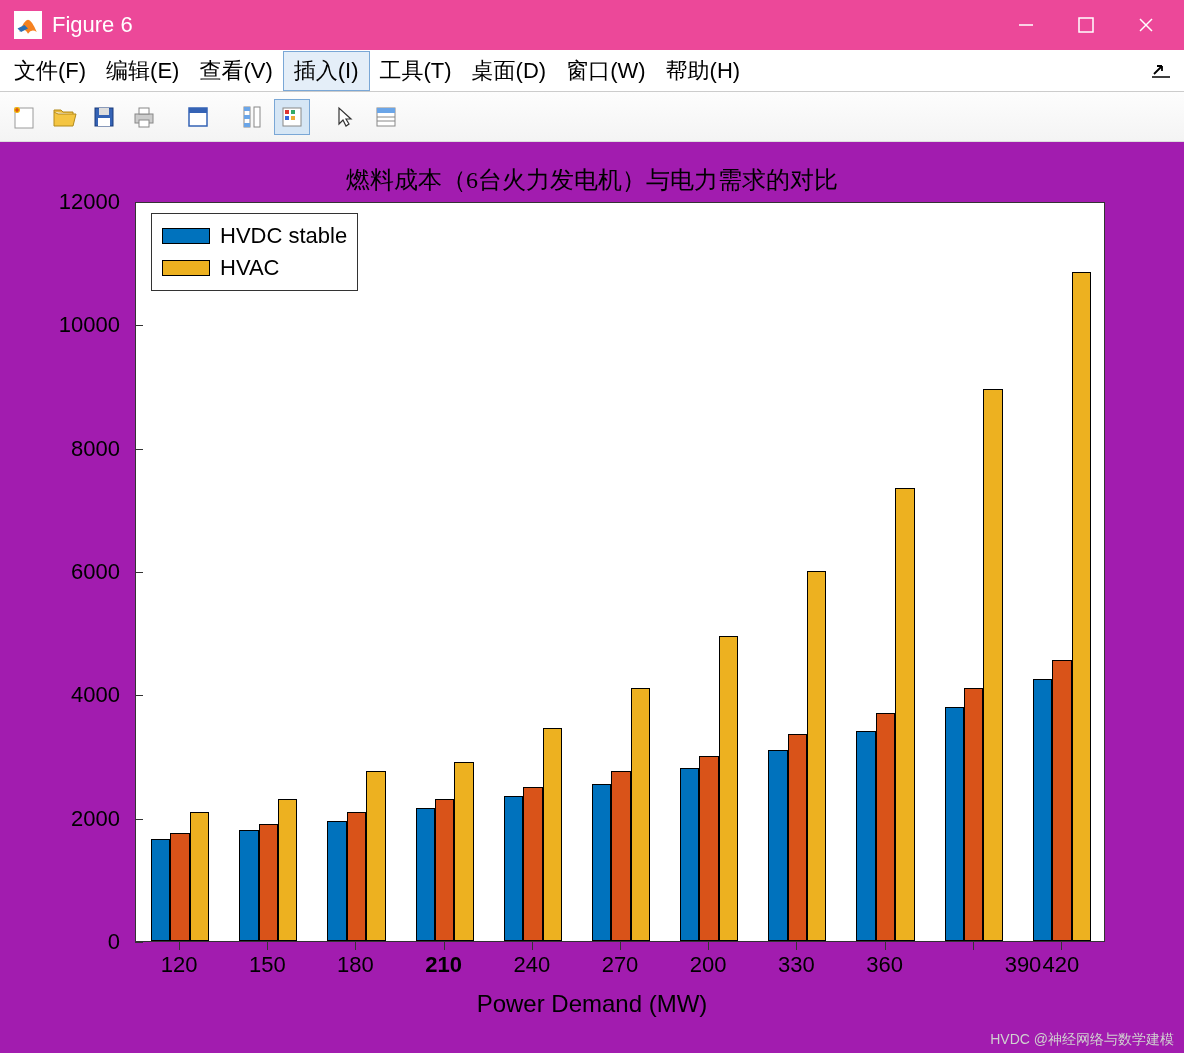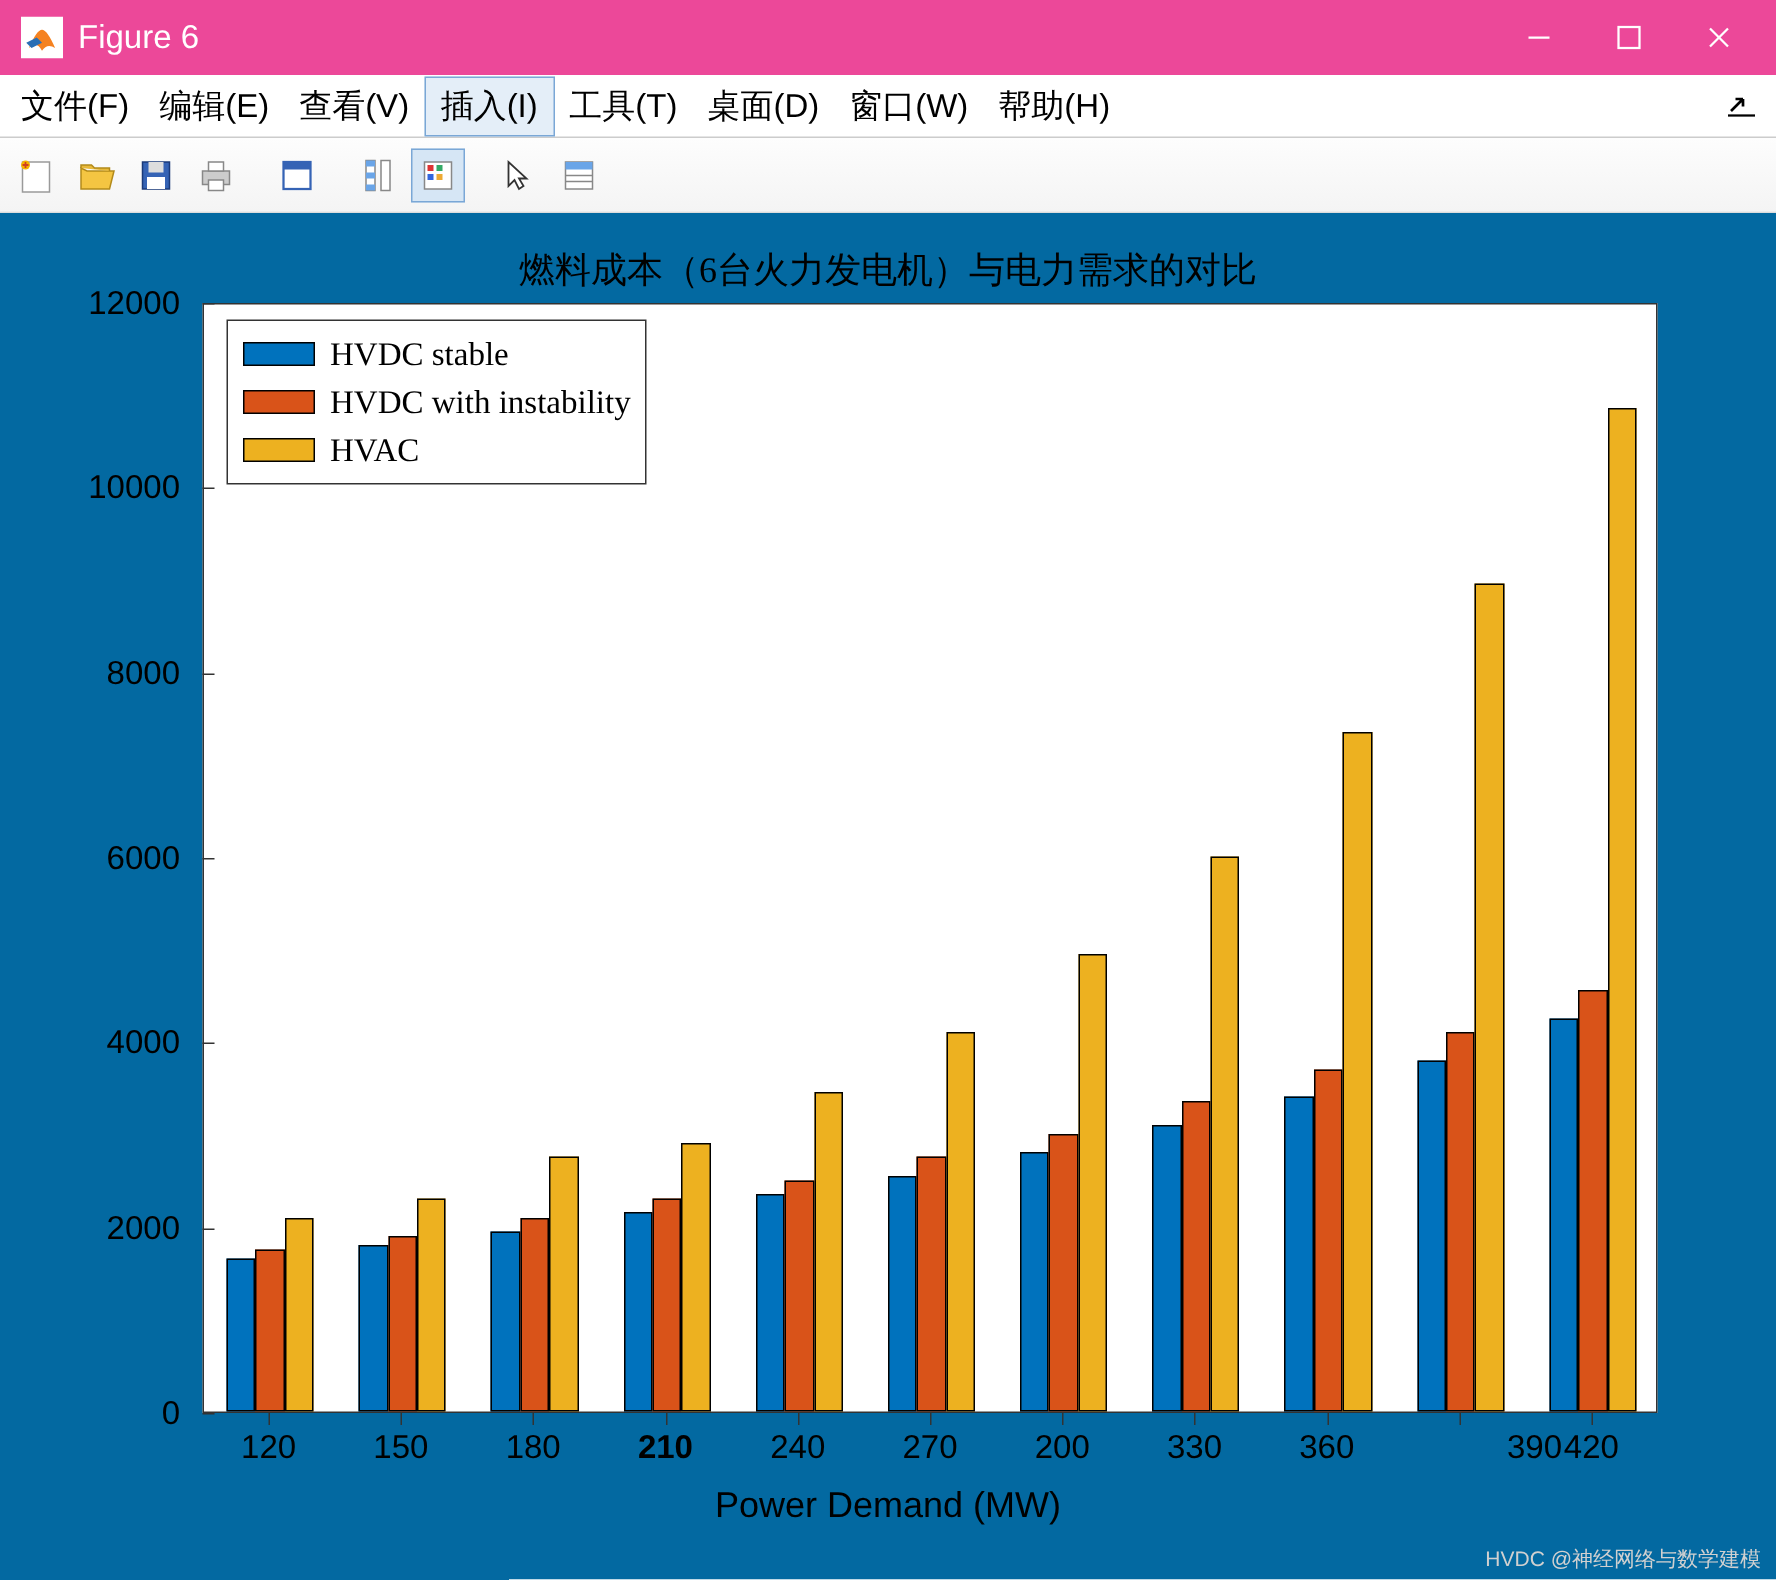--- a/index.html
+++ b/index.html
@@ -10,23 +10,23 @@
   .titlebar .wbtn { width: 60px; height: 50px; display: flex; align-items: center; justify-content: center; }
   .titlebar .wbtn svg { stroke: #fff; }
   .menubar { height: 42px; background: #fff; border-bottom: 1px solid #ccc; display: flex; align-items: center; font-size: 22px; padding: 0 4px; }
   .menubar .mitem { padding: 4px 10px; text-align: right; }
   .menubar .mitem.active { background: #e4eef8; border: 1px solid #7aa7d6; }
   .menubar .dock { margin-left: auto; padding-right: 10px; }
   .toolbar { height: 50px; background: linear-gradient(#fdfdfd,#f4f4f4); border-bottom: 1px solid #ddd; display: flex; align-items: center; padding: 0 6px; gap: 4px; }
   .tbtn { width: 36px; height: 36px; display: flex; align-items: center; justify-content: center; border: 1px solid transparent; }
   .tbtn.active { background: #d6e6f5; border: 1px solid #7aa7d6; }
   .sep { width: 10px; }
-  .canvas { position: relative; width: 1184px; height: 911px; background: #0369a1; }
+  .canvas { position: relative; width: 1184px; height: 911px; background: #a21caf; }
   .plot-title { position: absolute; top: 22px; left: 0; width: 100%; text-align: center; font-size: 24px; font-family: "SimSun", serif; }
-  .plot-area { position: absolute; top: 60px; left: 135px; width: 970px; height: 740px; border: 1px solid #333; background: #fff; font-family: Liberation Serif, serif; }
+  .plot-area { position: absolute; top: 60px; left: 135px; width: 970px; height: 740px; border: 1px solid #333; background: #fff; }
   .ytick { position: absolute; right: 1000px; width: 80px; text-align: right; font-size: 22px; }
   .ytick-line { position: absolute; left: 135px; width: 8px; height: 1px; background: #333; }
   .xtick { position: absolute; width: 60px; text-align: center; font-size: 22px; top: 810px; }
   .xtick-line { position: absolute; width: 1px; height: 8px; background: #333; top: 800px; }
   .xlabel { position: absolute; top: 848px; left: 0; width: 100%; text-align: center; font-size: 24px; }
   .ylabel { position: absolute; top: 60px; left: 18px; width: 740px; height: 30px; text-align: center; font-size: 24px; transform: rotate(-90deg); transform-origin: 0 0; }
   .bar { position: absolute; bottom: 0; border: 1px solid #000; }
   .legend { position: absolute; top: 10px; left: 15px; background: #fff; border: 1px solid #333; padding: 6px 10px; font-size: 22px; }
   .legend .lrow { display: flex; align-items: center; gap: 10px; height: 32px; }
   .legend .swatch { width: 48px; height: 16px; border: 1px solid #000; }
@@ -152,24 +152,20 @@
 
 <div class="canvas">
   <div class="plot-title">燃料成本（6台火力发电机）与电力需求的对比</div>
   <div class="ylabel">Fuel Cost ($)</div>
   <div class="xlabel">Power Demand (MW)</div>
   <div class="plot-area" id="plot-area">
     <div class="legend">
       <div class="lrow">
         <span class="swatch" style="background:#0072BD"></span>
         <span>HVDC stable</span>
-      </div>
-      <div class="lrow">
-        <span class="swatch" style="background:#D95319"></span>
-        <span>HVDC with instability</span>
       </div>
       <div class="lrow">
         <span class="swatch" style="background:#EDB120"></span>
         <span>HVAC</span>
       </div>
     </div>
   <div class="bar" style="width: 19.4px; height: 101.75px; background: rgb(0, 114, 189); left: 14.9909px;"></div>
       <div class="bar" style="width: 19.4px; height: 107.917px; background: rgb(217, 83, 25); left: 34.3909px;"></div>
       <div class="bar" style="width: 19.4px; height: 129.5px; background: rgb(237, 177, 32); left: 53.7909px;"></div>
       <div class="bar" style="width: 19.4px; height: 111px; background: rgb(0, 114, 189); left: 103.173px;"></div>

